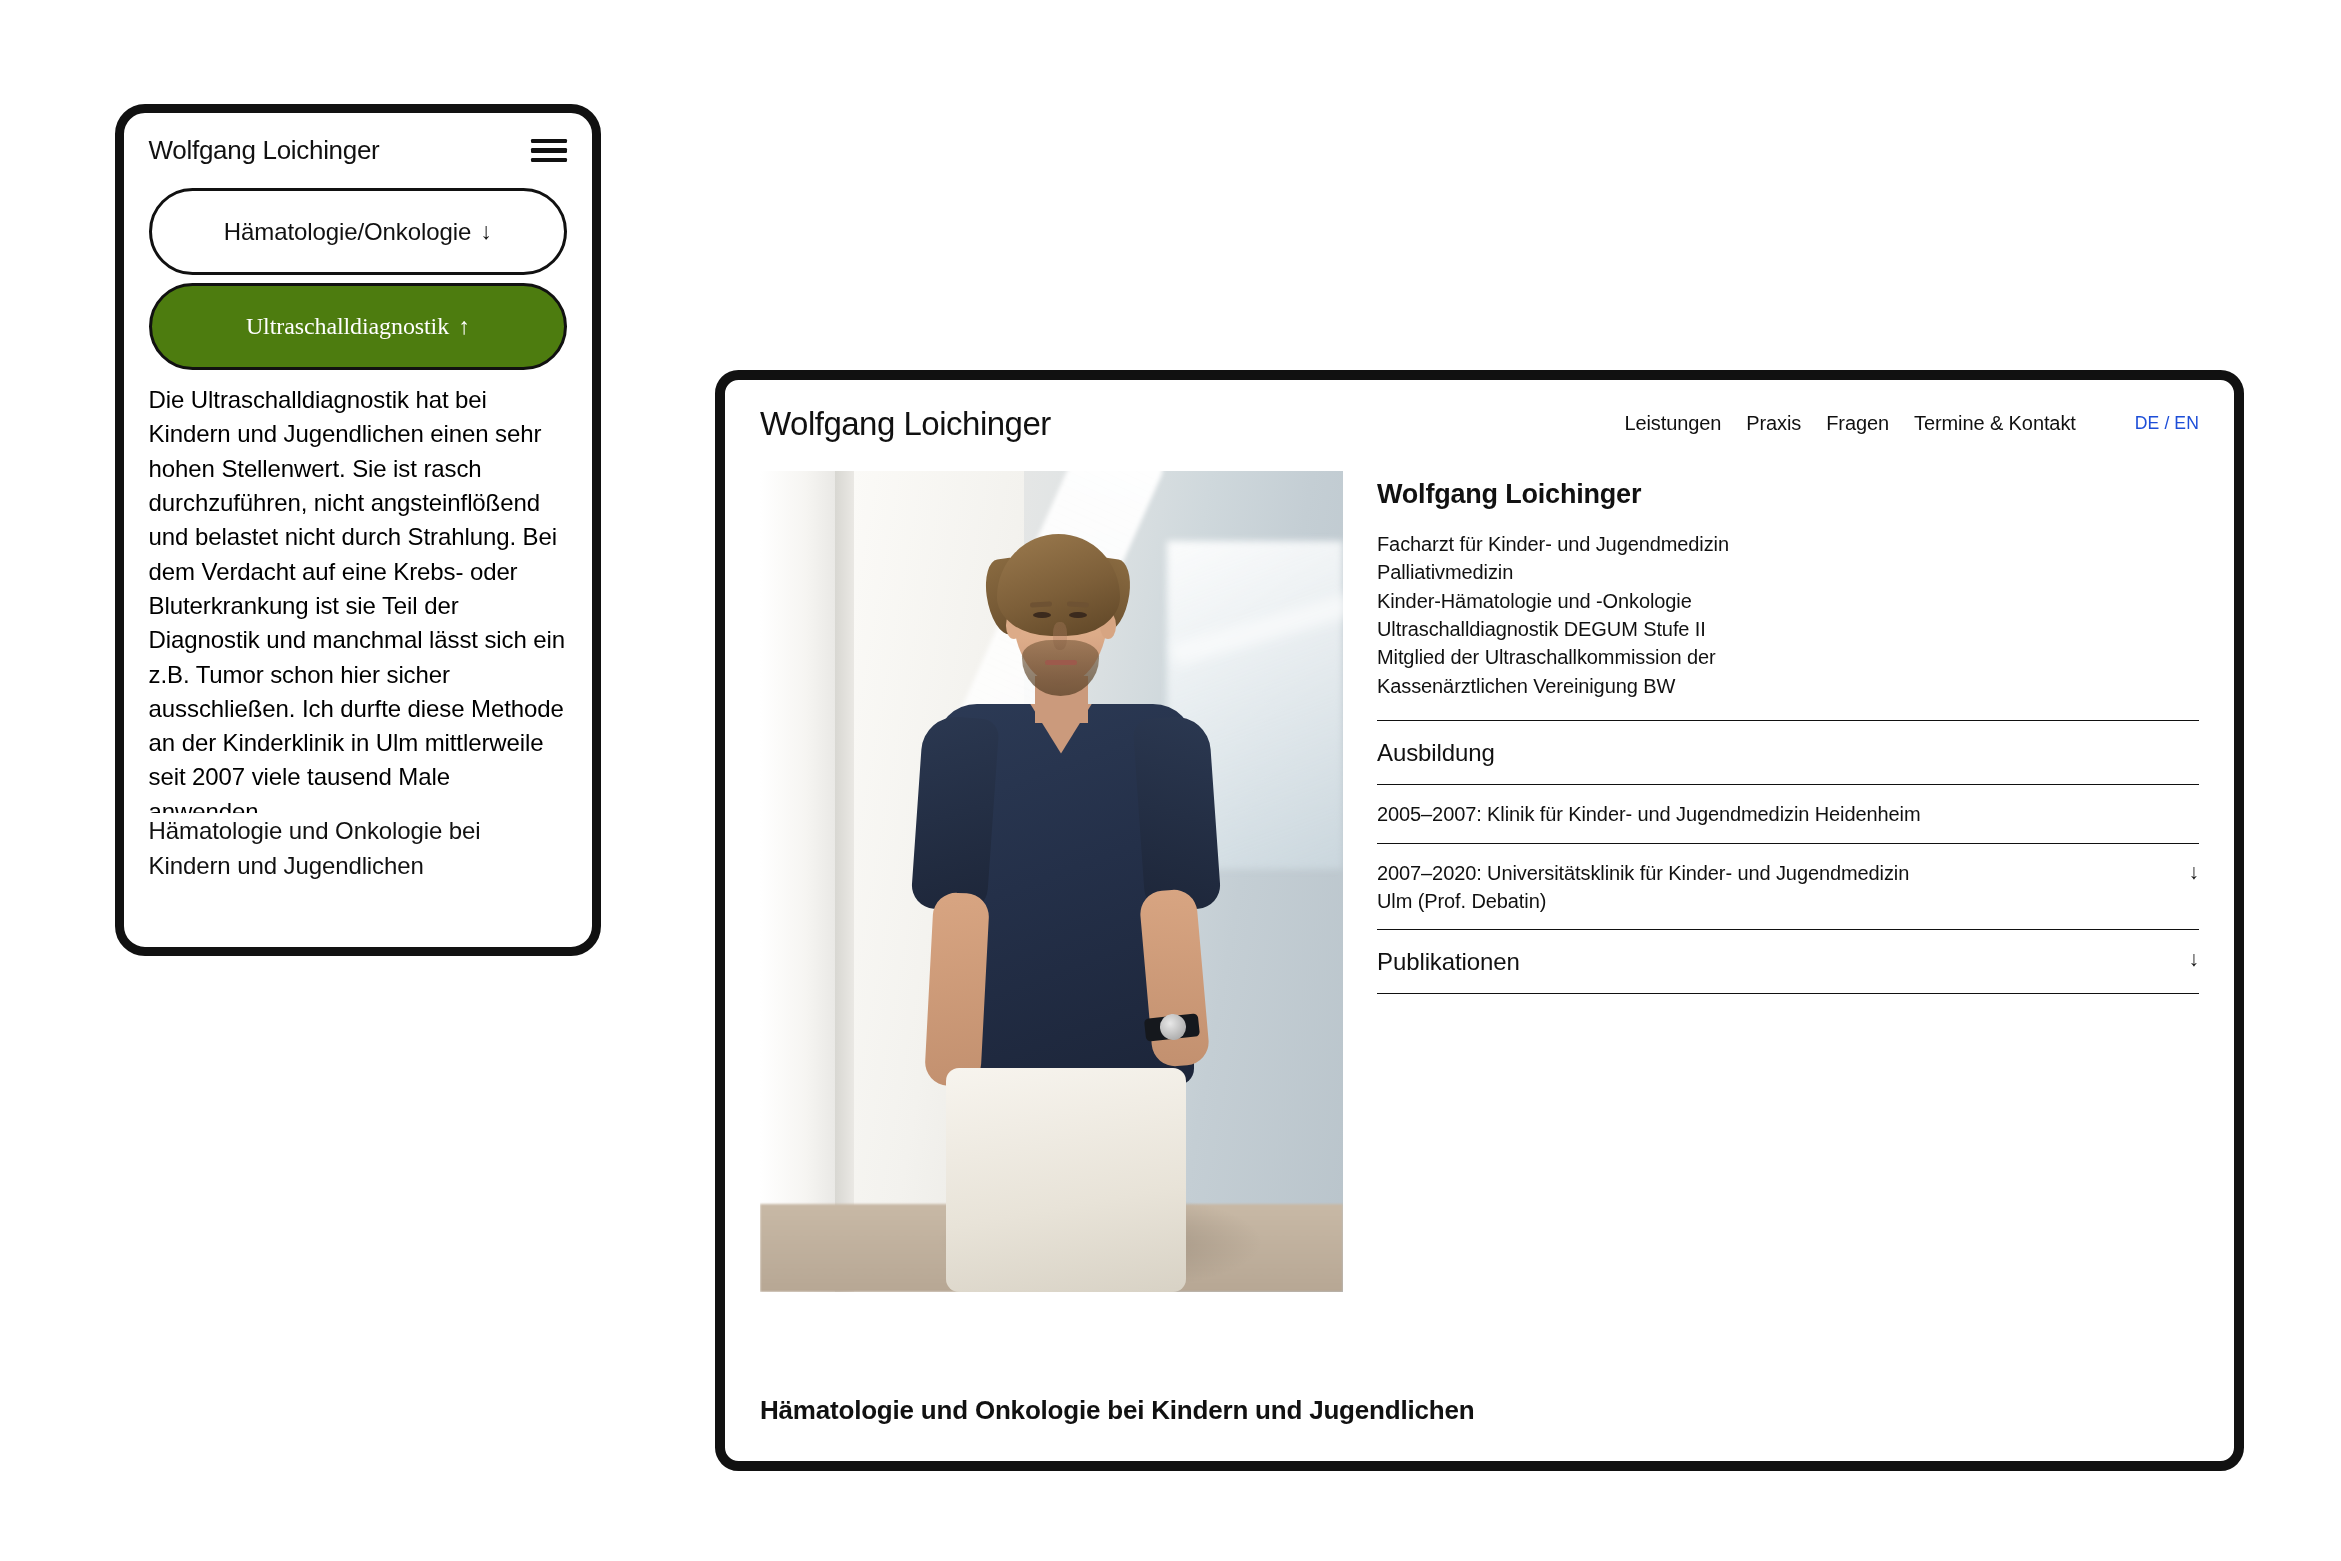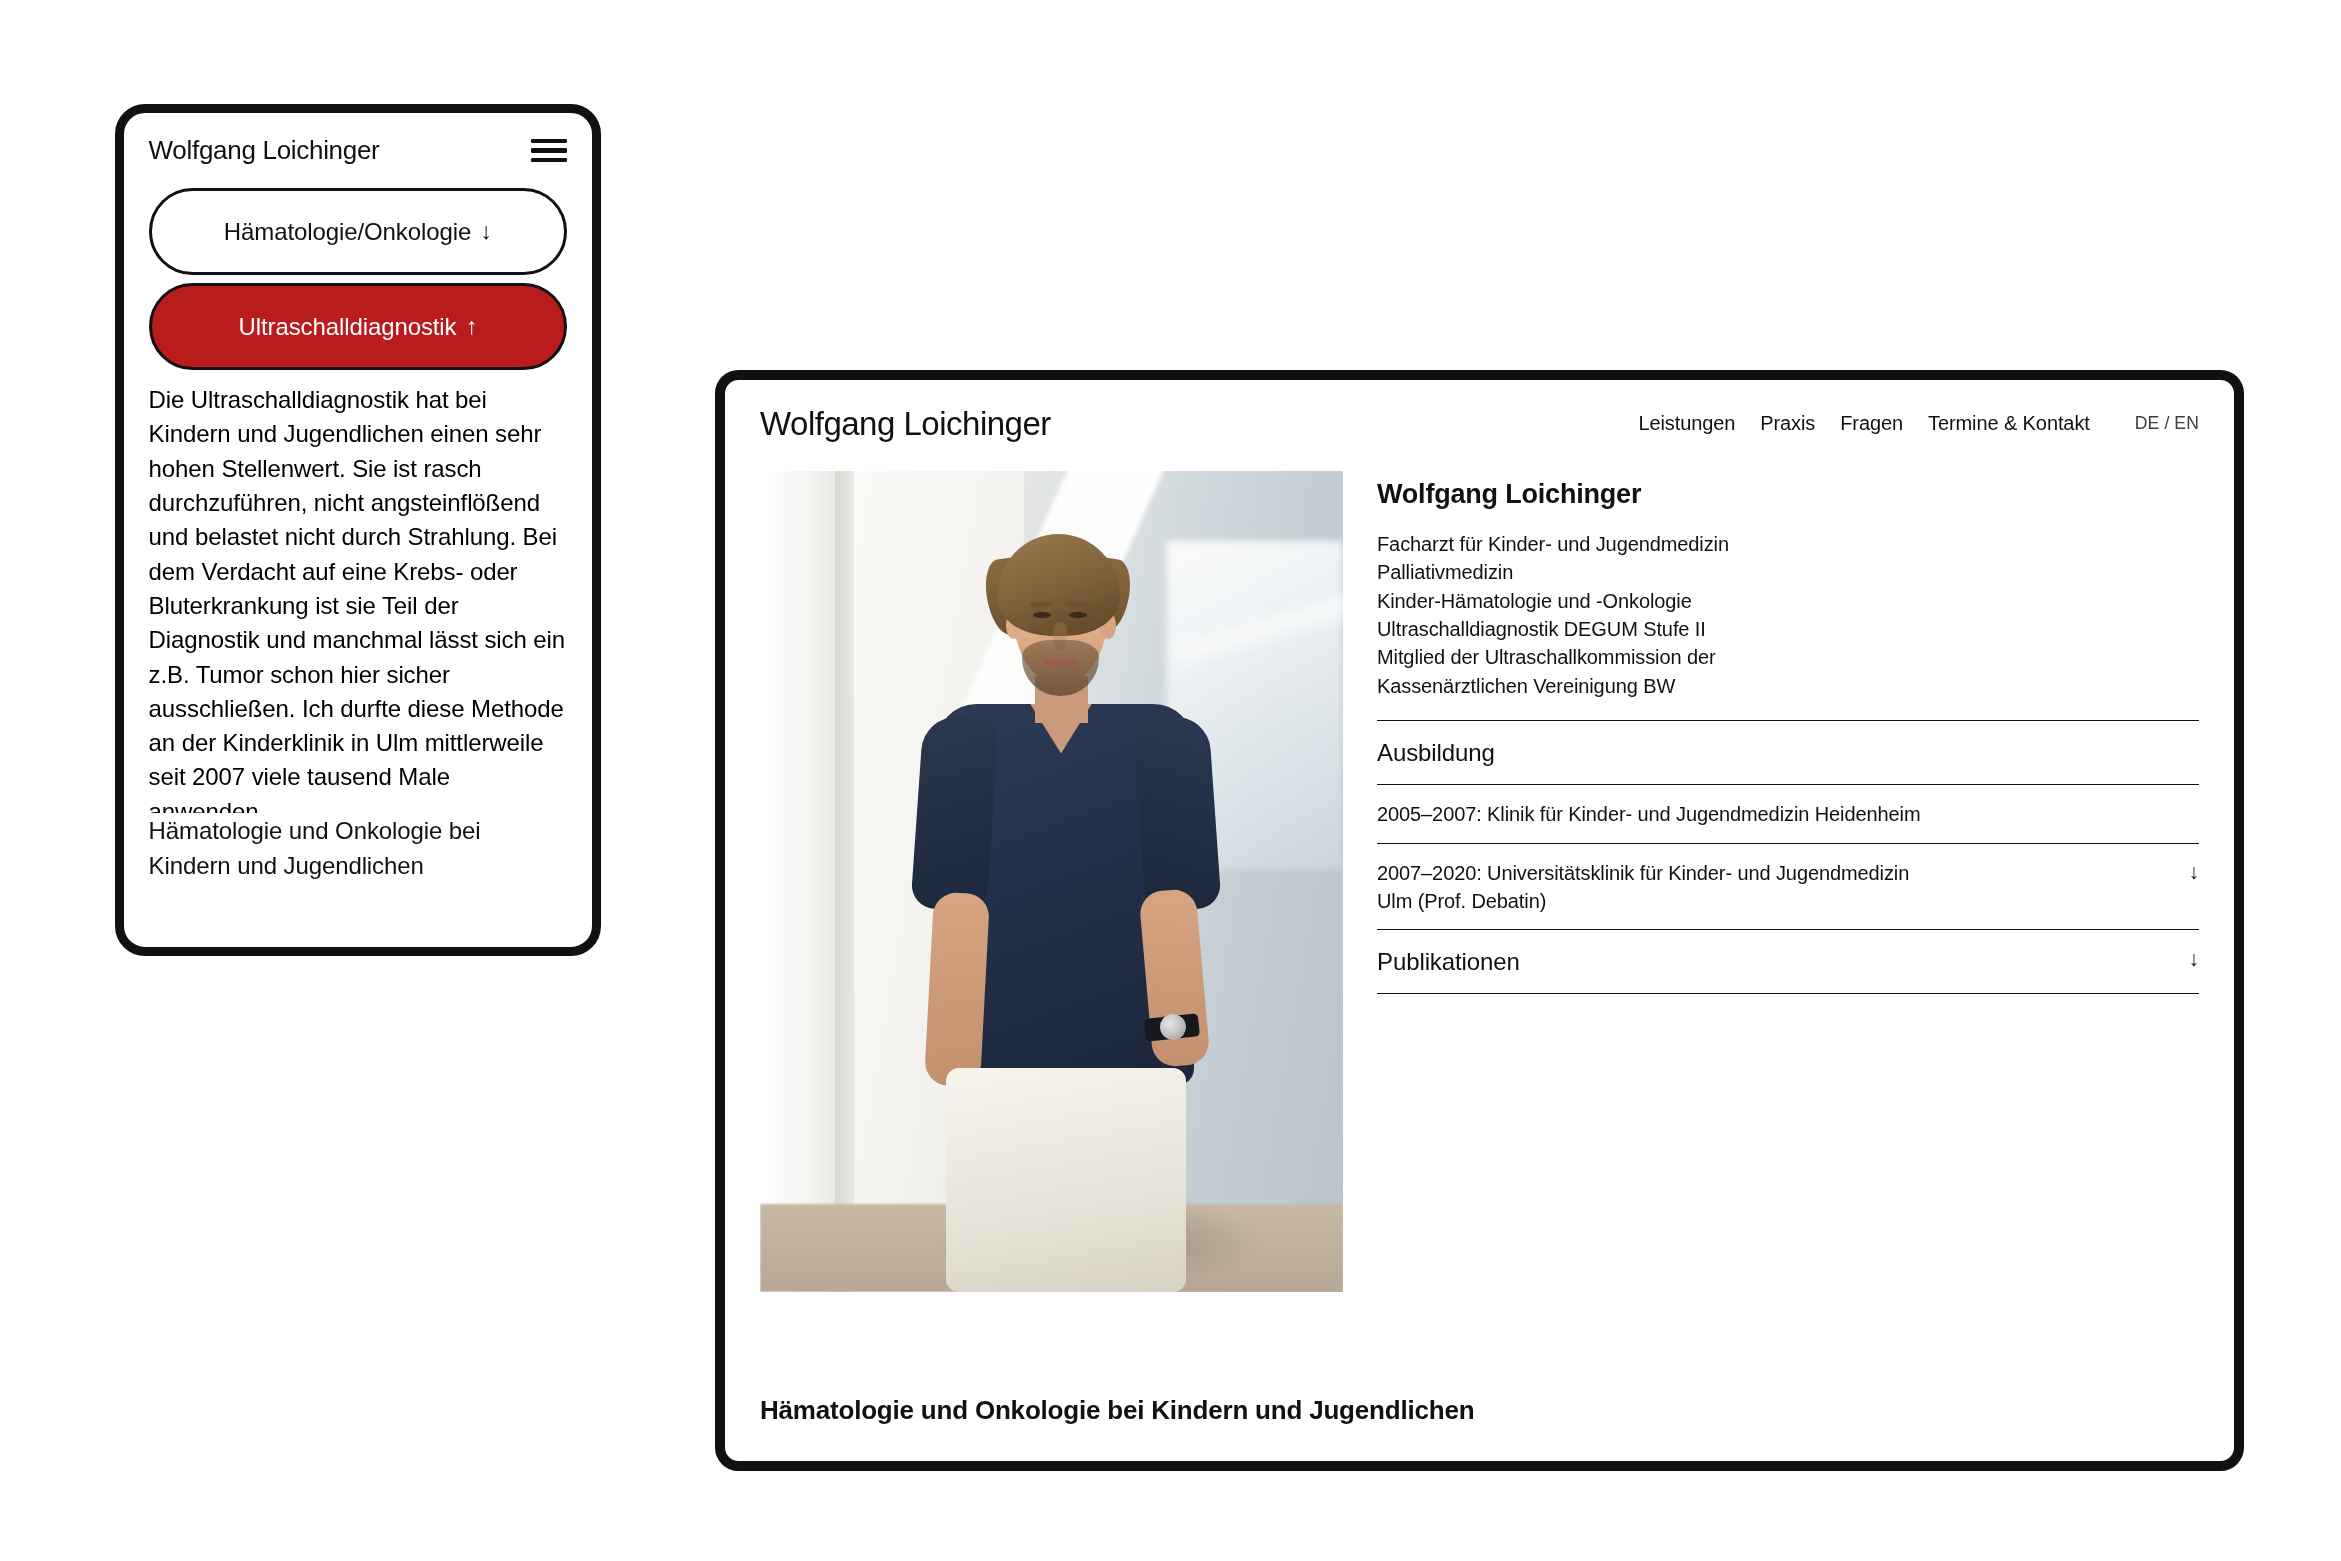--- a/index.html
+++ b/index.html
@@ -79,23 +79,24 @@
     font-size: 24px;
     letter-spacing: -0.1px;
     margin-bottom: 8px;
   }
   .pill-outline {
     border: 3.5px solid #111111;
     background: #ffffff;
     color: #111111;
   }
   .pill-filled {
-    background: #b91c1c;
+    background: #4d7c0f;
     color: #ffffff;
     border: 3.5px solid #111111;
+    font-family: Liberation Serif, serif;
   }
   .pill .arrow { margin-left: 9.4px; font-size: 23.4px; }
 
   .m-body {
     font-size: 24px;
     line-height: 1.43;
     letter-spacing: -0.1px;
     color: #000000;
     margin-top: 13px;
   }
@@ -152,22 +153,22 @@
   .d-nav a {
     font-size: 20px;
     letter-spacing: -0.1px;
     color: #111111;
     text-decoration: none;
     white-space: nowrap;
   }
   .d-lang {
     font-size: 17.6px;
     letter-spacing: 0.1px;
-    color: #404040;
-    margin-left: 20px;
+    color: #1d4ed8;
+    margin-left: 34px;
     white-space: nowrap;
   }
 
   .d-main {
     display: flex;
     gap: 34px;
     margin-top: 13px;
   }
 
   

